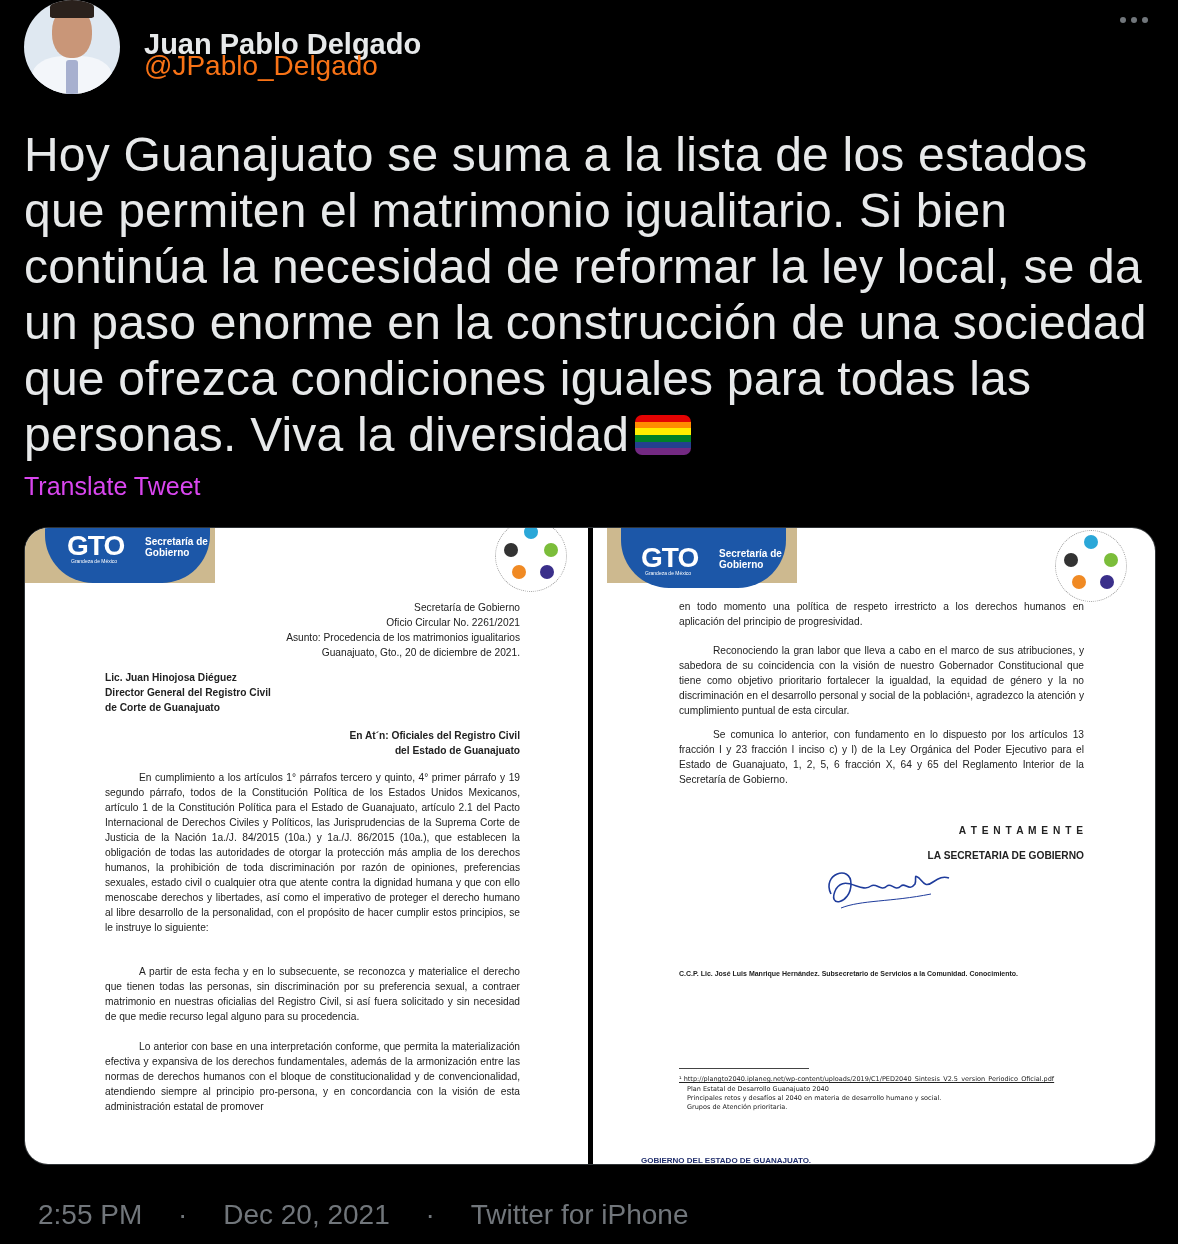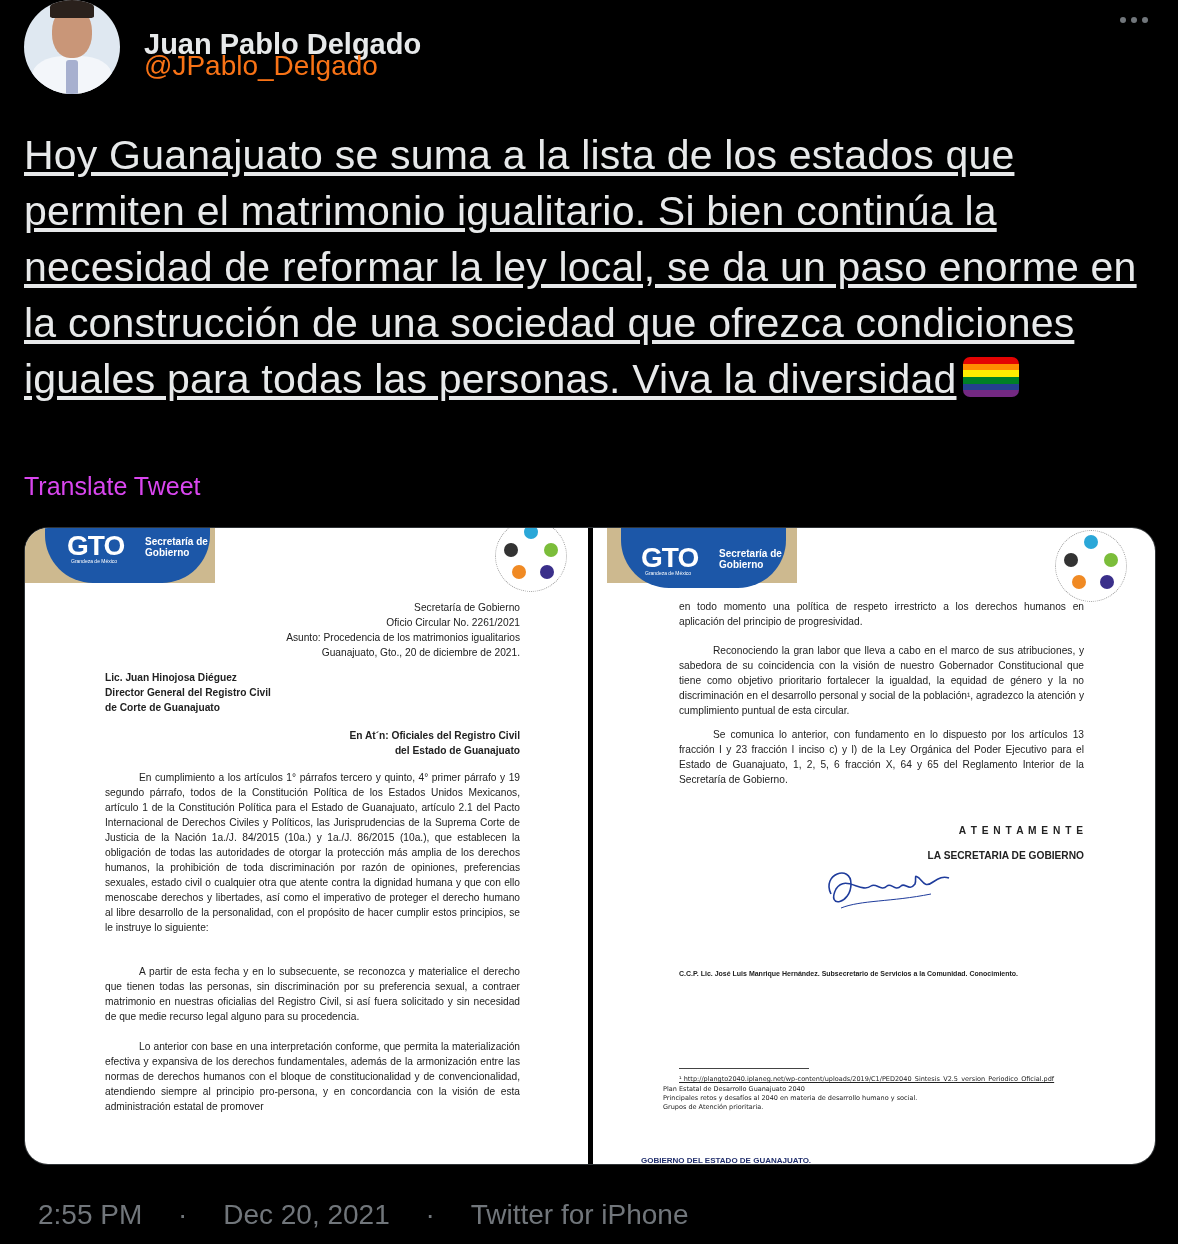--- a/index.html
+++ b/index.html
@@ -6,21 +6,21 @@
   body{width:1178px;height:1244px;position:relative;overflow:hidden;font-family:"Liberation Sans",sans-serif;color:#e7e9ea;}
   .avatar{position:absolute;left:24px;top:0;width:96px;height:94px;border-radius:50%;overflow:hidden;background:#dfe8f1;}
   .avatar .face{position:absolute;left:28px;top:6px;width:40px;height:52px;border-radius:48% 48% 45% 45%;background:#c99678;}
   .avatar .hair{position:absolute;left:26px;top:0;width:44px;height:18px;border-radius:40% 40% 10% 10%;background:#2a211c;}
   .avatar .shirt{position:absolute;left:8px;top:56px;width:80px;height:50px;border-radius:40% 40% 0 0;background:#f3f6fa;}
   .avatar .tie{position:absolute;left:42px;top:60px;width:12px;height:40px;background:#a7b0cf;border-radius:3px;}
   .name{position:absolute;left:144px;top:8px;font-size:29px;font-weight:700;color:#e7e9ea;margin-top:20px;}
   .handle{position:absolute;left:144px;top:50px;font-size:28px;color:#f97316;}
   .more{position:absolute;left:1120px;top:17px;display:flex;gap:5px;cursor:pointer;}
   .more span{width:6px;height:6px;border-radius:50%;background:#71767b;display:block;}
-  .tweet-text{position:absolute;left:24px;top:127px;width:1130px;font-size:41px;line-height:56px;color:#e7e9ea;letter-spacing:0.2px;text-decoration:underline;}
+  .tweet-text{position:absolute;left:24px;top:127px;width:1130px;font-size:48px;line-height:56px;color:#e7e9ea;letter-spacing:0.2px;}
   .flag{display:inline-block;width:56px;height:40px;border-radius:7px;overflow:hidden;vertical-align:-4px;margin-left:6px;}
   .flag i{display:block;height:16.66%;}
   .translate{position:absolute;left:24px;top:472px;font-size:25px;color:#d946ef;cursor:pointer;}
   .media{position:absolute;left:24px;top:527px;width:1132px;height:638px;border-radius:24px;overflow:hidden;background:#000;border:1px solid #2f3336;box-sizing:border-box;}
   .page{position:absolute;top:0;height:100%;background:#fff;color:#222;overflow:hidden;font-family:"Liberation Sans",sans-serif;}
   .page.p1{left:0;width:563px;}
   .page.p2{left:568px;width:564px;}
   .banner{position:absolute;left:0;top:0;height:55px;width:190px;background:#cdb98f;}
   .bluebadge{position:absolute;top:-40px;width:165px;height:95px;border-radius:0 0 48px 48px;background:#1c57a8;}
   .gto{position:absolute;font-weight:900;font-size:28px;color:#fff;letter-spacing:-1px;}
@@ -116,21 +116,21 @@
     <div class="doc just ind" style="left:86px;top:199px;width:405px;">Se comunica lo anterior, con fundamento en lo dispuesto por los artículos 13 fracción I y 23 fracción I inciso c) y l) de la Ley Orgánica del Poder Ejecutivo para el Estado de Guanajuato, 1, 2, 5, 6 fracción X, 64 y 65 del Reglamento Interior de la Secretaría de Gobierno.</div>
     <div class="doc b c" style="left:86px;top:295px;width:405px;letter-spacing:1px;">A T E N T A M E N T E</div>
     <div class="doc b c" style="left:86px;top:320px;width:405px;">LA SECRETARIA DE GOBIERNO</div>
     <svg style="position:absolute;left:228px;top:336px;" width="140" height="50">
       <path d="M10 30 C0 10 30 0 30 20 C30 40 5 45 15 25 C25 10 40 30 50 22 C55 18 60 28 66 22 C70 18 74 28 80 22 C84 18 88 28 94 20 C96 14 92 10 98 14 C102 18 104 24 112 18 C118 14 122 12 128 14" stroke="#1f3c9c" stroke-width="1.6" fill="none"></path>
       <path d="M20 44 C40 36 70 38 110 30" stroke="#1f3c9c" stroke-width="1" fill="none"></path>
     </svg>
     <div class="doc b small" style="left:86px;top:441px;width:470px;">C.C.P. Lic. José Luis Manrique Hernández. Subsecretario de Servicios a la Comunidad. Conocimiento.</div>
     <div style="position:absolute;left:86px;top:540px;width:130px;border-top:1px solid #444;"></div>
     <div class="doc foot" style="left:86px;top:547px;width:470px;text-decoration:underline;">¹ http://plangto2040.iplaneg.net/wp-content/uploads/2019/C1/PED2040_Sintesis_V2.5_version_Periodico_Oficial.pdf</div>
-    <div class="doc foot" style="left:70px;top:557px;width:400px;">
+    <div class="doc foot" style="left:94px;top:557px;width:400px;">
       <div>Plan Estatal de Desarrollo Guanajuato 2040</div>
       <div>Principales retos y desafíos al 2040 en materia de desarrollo humano y social.</div>
       <div>Grupos de Atención prioritaria.</div>
     </div>
     <div class="footer-text" style="left:48px;top:628px;">GOBIERNO DEL ESTADO DE GUANAJUATO.</div>
   </div>
 </div>
 
 <div class="meta">
   <span>2:55 PM</span>

